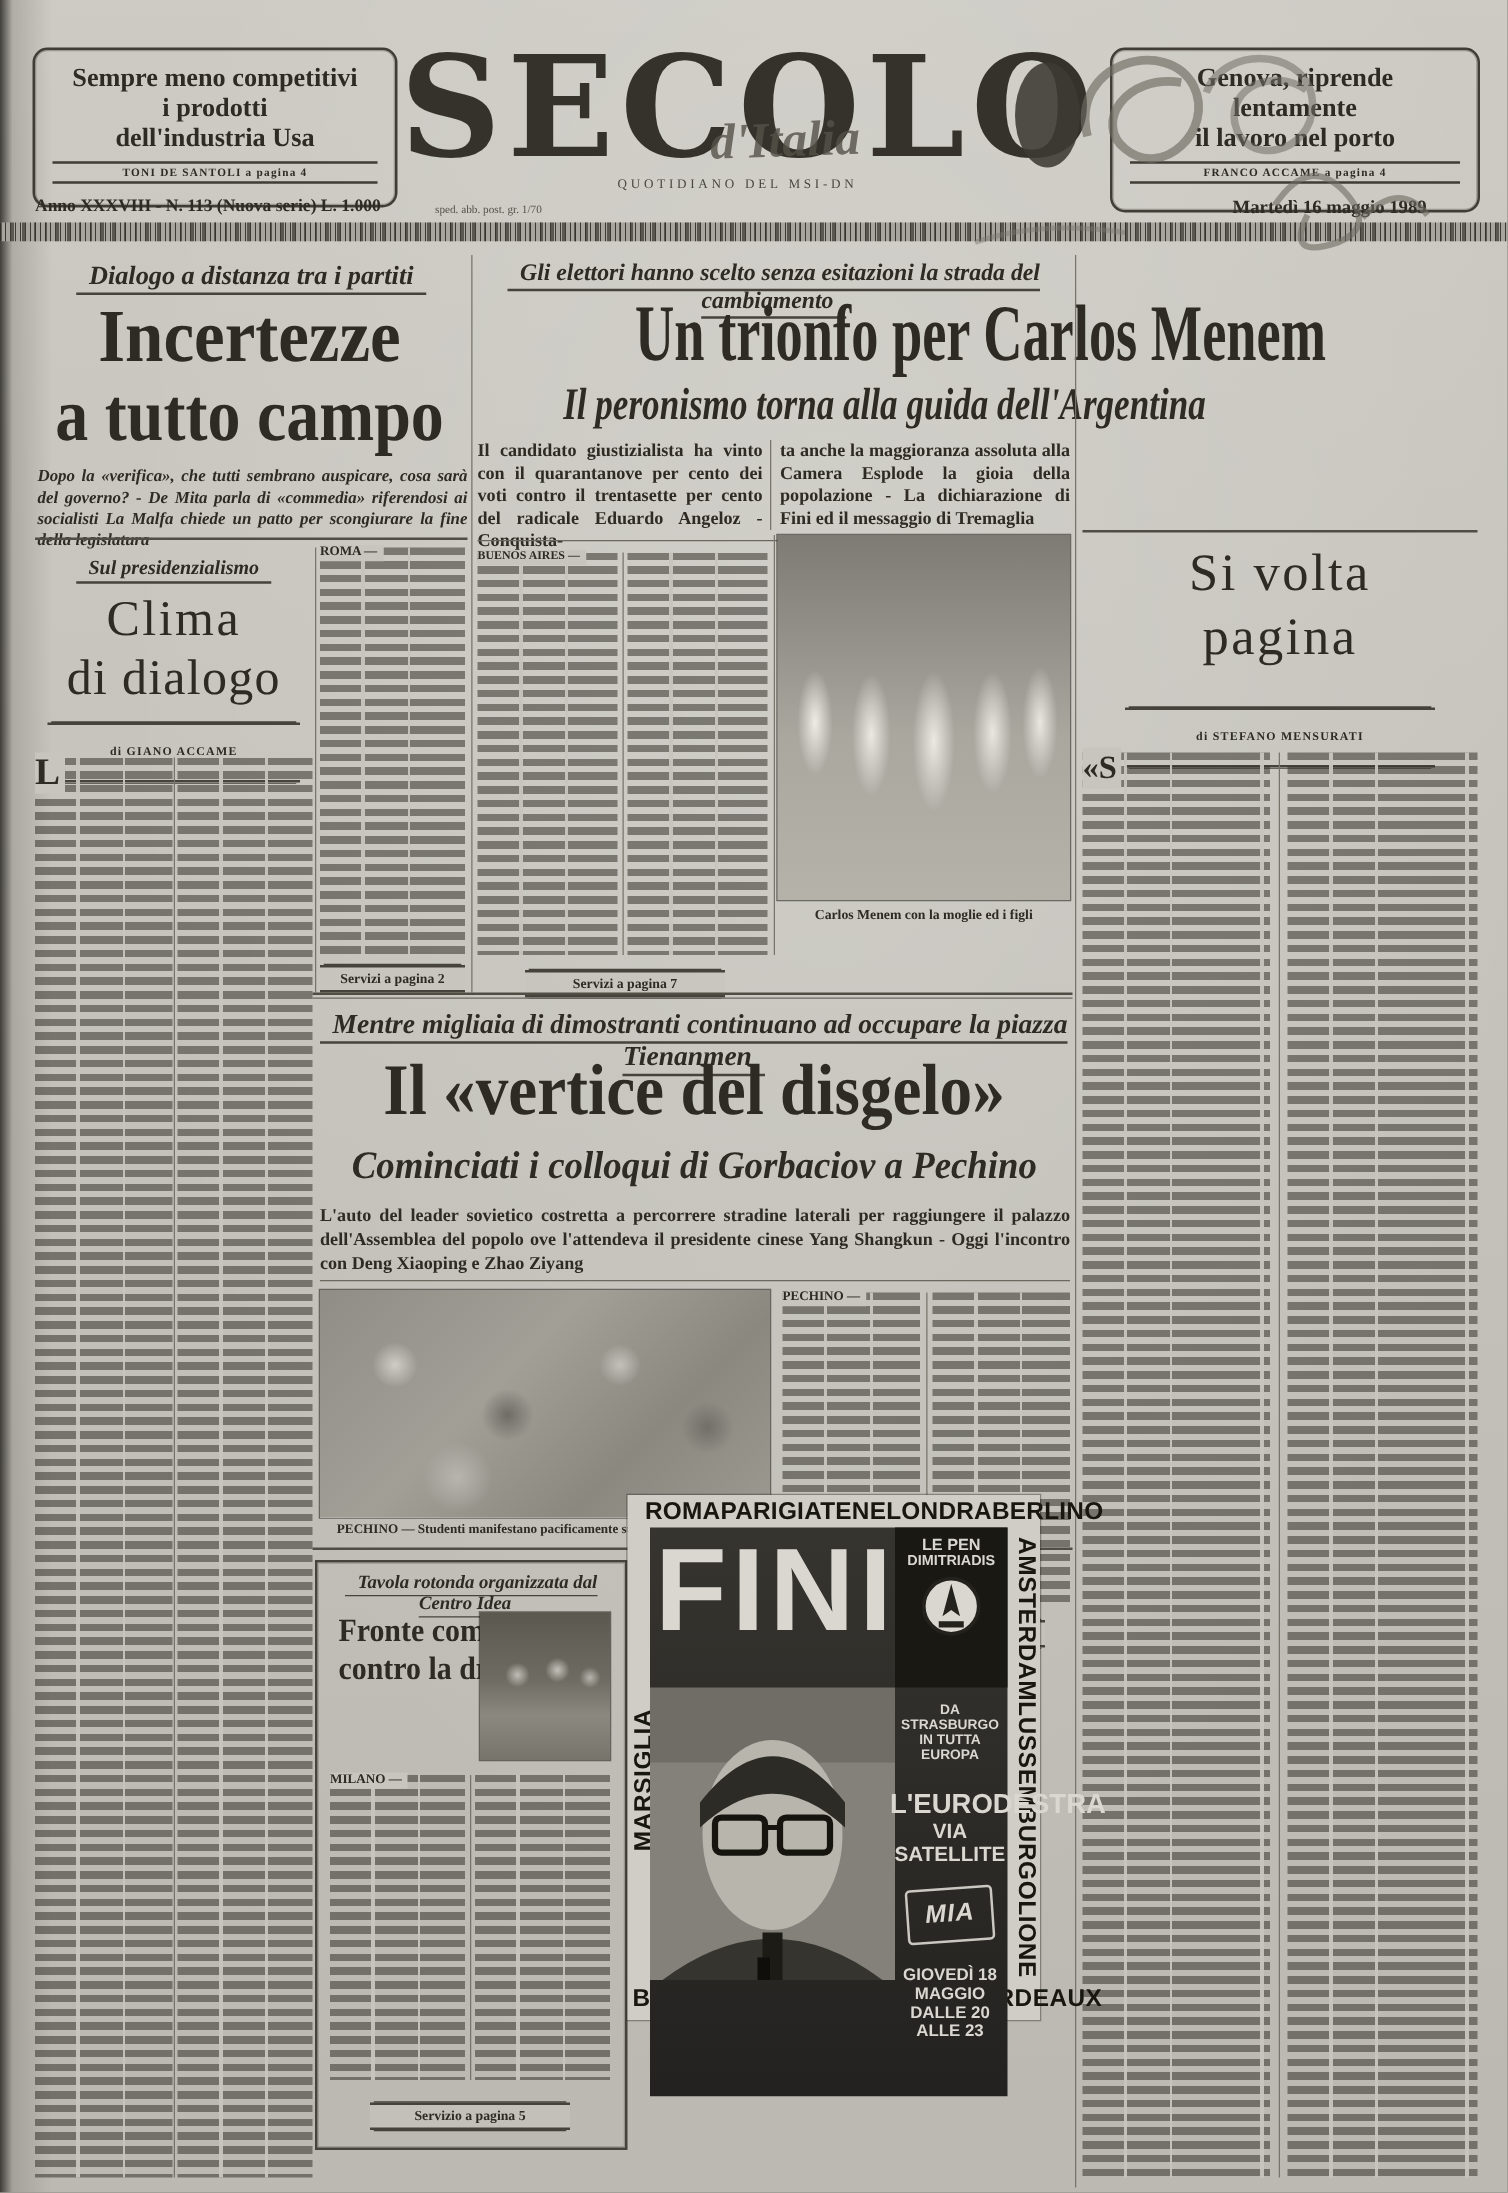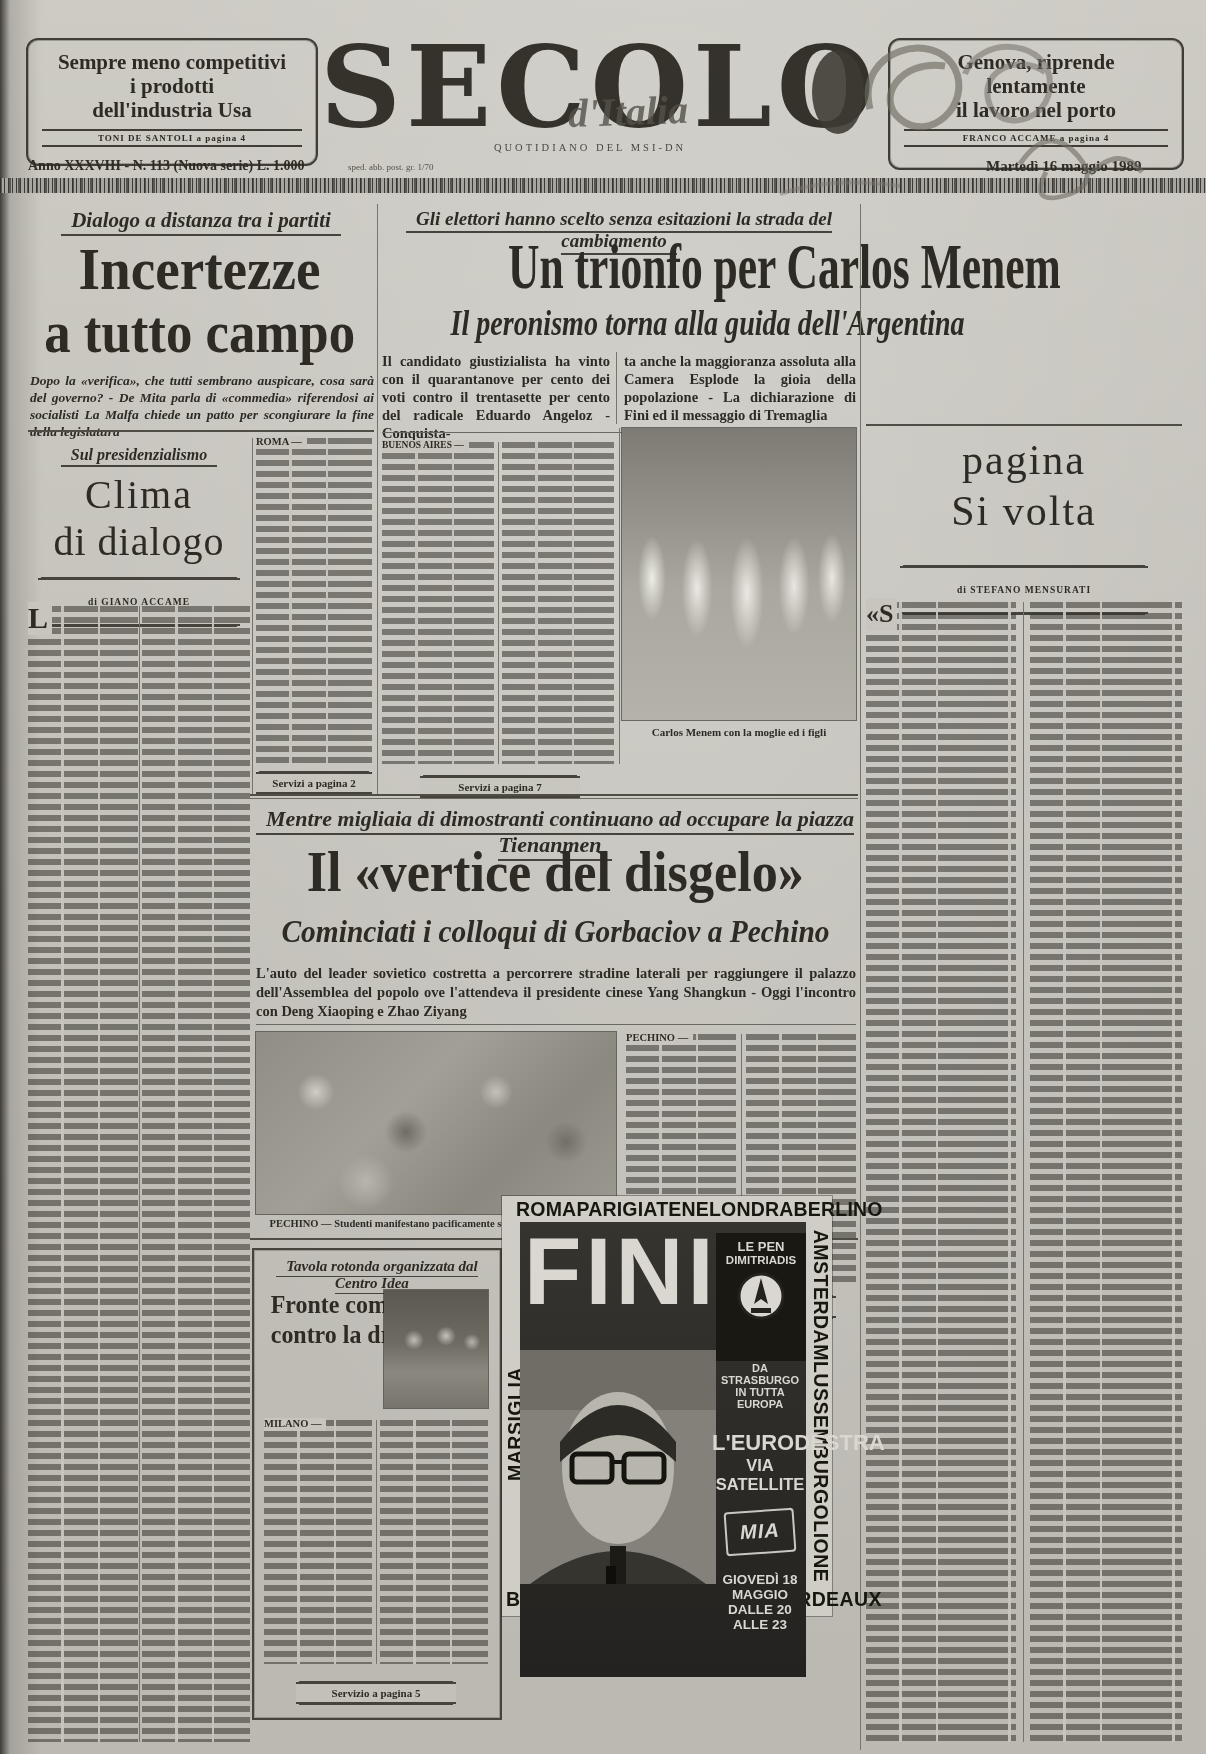--- a/index.html
+++ b/index.html
@@ -154,22 +154,22 @@
 
   <div class="vrule" style="left:377px;top:204px;height:590px;"></div>
   <div class="vrule" style="left:252px;top:438px;height:356px;"></div>
   <div class="vrule" style="left:619px;top:428px;height:336px;"></div>
   <div class="vrule" style="left:860px;top:204px;height:1546px;"></div>
   <div class="hrule" style="left:250px;top:794px;width:608px;"></div>
   <div class="hair" style="left:250px;top:798px;width:608px;"></div>
 
   <div class="hrule" style="left:866px;top:424px;width:316px;"></div>
   <div class="abs ctr" style="left:866px;top:434px;width:316px;">
+    <div style="font-size:42px;line-height:50px;letter-spacing:2px;">Si volta</div>
     <div style="font-size:42px;line-height:52px;letter-spacing:2px;">pagina</div>
-    <div style="font-size:42px;line-height:50px;letter-spacing:2px;">Si volta</div>
   </div>
   <div class="byline-box" style="left:900px;top:566px;width:248px;">di STEFANO MENSURATI</div>
 
   <div class="fuzz" style="left:866px;top:602px;width:150px;height:1140px;">
     <span class="dropcap" style="font-size:26px;">«S</span>
   </div>
   <div class="fuzz" style="left:1030px;top:602px;width:152px;height:1140px;"></div>
   <div class="vrule" style="left:1023px;top:602px;height:1140px;"></div>
 
   <div class="abs ctr kicker" style="left:252px;top:806px;width:606px;font-size:22px;">
@@ -227,21 +227,21 @@
 
   <div class="abs" style="left:502px;top:1196px;width:330px;height:420px;background:#cfcdc5;box-shadow:0 0 0 1px rgba(40,38,33,.4);">
     <div class="ad-strip" style="left:14px;top:2px;letter-spacing:.2px;font-size:19.5px;">ROMAPARIGIATENELONDRABERLINO</div>
     <div class="ad-strip" style="left:330px;top:24px;width:372px;transform-origin:0 0;transform:rotate(90deg);font-size:19.5px;text-align:center;">AMSTERDAMLUSSEMBURGOLIONE</div>
     <div class="ad-strip" style="left:2px;top:414px;width:372px;transform-origin:0 0;transform:rotate(-90deg);font-size:19.5px;text-align:center;">MARSIGLIA</div>
     <div class="ad-strip" style="left:4px;top:392px;letter-spacing:.4px;font-size:19.5px;">BONNMADRIDBRUXELLESBORDEAUX</div>
 
     <div class="ad-panel" style="left:18px;top:26px;width:286px;height:455px;">
       <div class="adwhite" style="position:absolute;left:4px;top:-4px;font-size:94px;letter-spacing:4px;">FINI</div>
 
-      <div class="abs" style="left:196px;top:0;width:90px;height:128px;background:#191813;text-align:center;margin-top:11px;">
+      <div class="abs" style="left:196px;top:0;width:90px;height:128px;background:#191813;text-align:center;">
         <div class="adwhite" style="font-size:13px;margin-top:6px;">LE PEN</div>
         <div class="adwhite" style="font-size:11.5px;">DIMITRIADIS</div>
         <svg width="52" height="52" viewBox="0 0 52 52" style="margin-top:4px;">
           <circle cx="26" cy="26" r="22" fill="#d9d7d0"></circle>
           <circle cx="26" cy="26" r="22" fill="none" stroke="#23221d" stroke-width="3"></circle>
           <path d="M26,8 L33,34 L26,29 L19,34 Z" fill="#23221d"></path>
           <rect x="16" y="38" width="20" height="5" fill="#23221d"></rect>
         </svg>
       </div>
 

